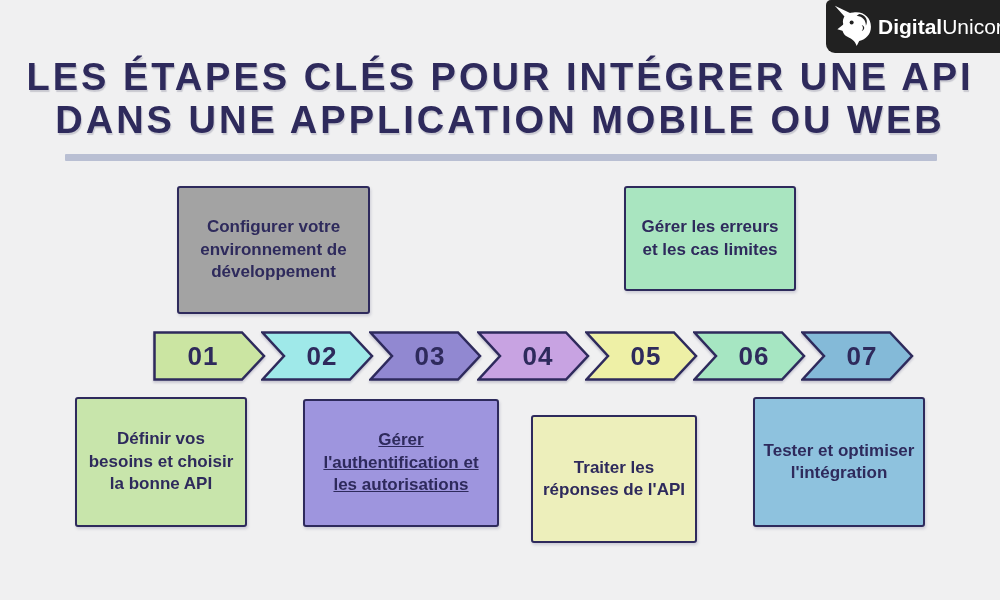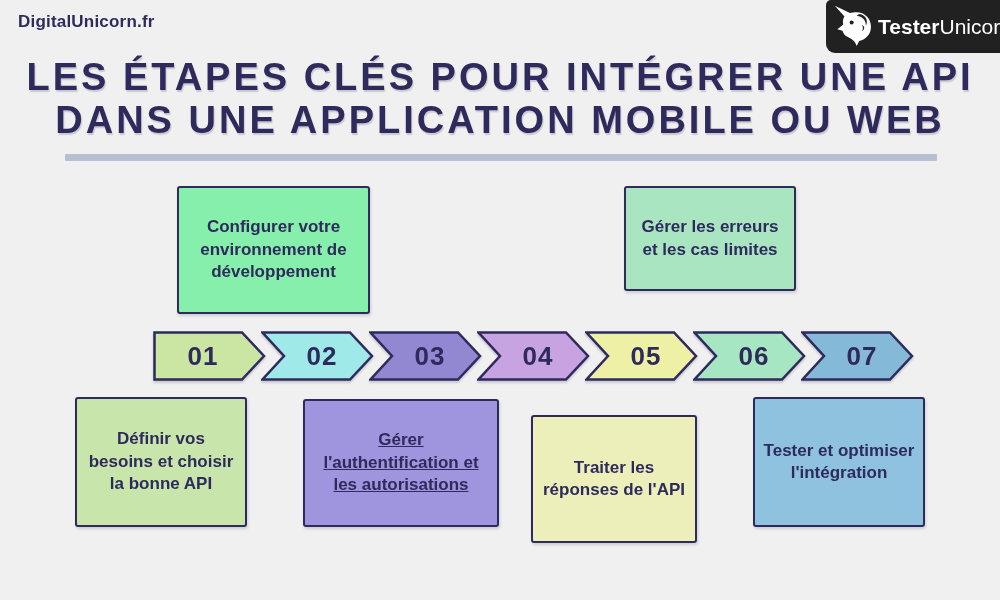--- a/index.html
+++ b/index.html
@@ -59,45 +59,44 @@
   .arrow-row text {
     font-family:"Liberation Sans", sans-serif; font-weight:bold;
     font-size:26px; fill:#2e2a5c; letter-spacing:1px;
   }
 </style>
 </head>
 <body>
 
 <div class="canvas">
 
-  <div class="site-name">DigitalUnicorn.fr</div>
 
   <div class="brand-box">
     <span>
       <svg width="42" height="44" viewBox="0 0 50 52">
         <g fill="#ffffff">
           <polygon points="1,3 24,14 17,21"></polygon>
           <path d="M11 25 C9 17 15 11 23 11 C35 9 44 17 44 28 C44 37 38 43 30 45 L27 51 C25 45 22 43 16 40 C10 37 9 31 11 25 Z"></path>
           <path d="M4 31 L13 24 L11 33 Z"></path>
         </g>
         <circle cx="21" cy="23" r="2.4" fill="#212121"></circle>
         <path d="M30 13 C38 14 41 21 38 27 C38 20 34 16 27 15 Z" fill="#212121"></path>
         <path d="M33 26 C37 27 37 32 33 33 C35 31 35 28 33 26 Z" fill="#212121"></path>
       </svg>
     </span>
-    <span class="brand-text"><span class="bold">Tester</span><span class="reg">Unicorn</span></span>
+    <span class="brand-text"><span class="bold">Digital</span><span class="reg">Unicorn</span></span>
   </div>
 
   <div class="title">
     <div>LES ÉTAPES CLÉS POUR INTÉGRER UNE API</div>
     <div>DANS UNE APPLICATION MOBILE OU WEB</div>
   </div>
   <div class="divider"></div>
 
-  <div class="step-box box-s2" style="background: #86efac;">
+  <div class="step-box box-s2" style="background: #a3a3a3;">
     <span>Configurer votre environnement de développement</span>
   </div>
   <div class="step-box box-s6" style="background: rgb(169, 229, 192);">
     <span>Gérer les erreurs et les cas limites</span>
   </div>
 
   <div class="arrow-row">
     <svg width="113" height="50" viewBox="0 0 113 50">
       <polygon points="1.5,1.5 89,1.5 111,25 89,48.5 1.5,48.5" fill="#cbe5a2"></polygon>
       <text x="50" y="34" text-anchor="middle">01</text>

